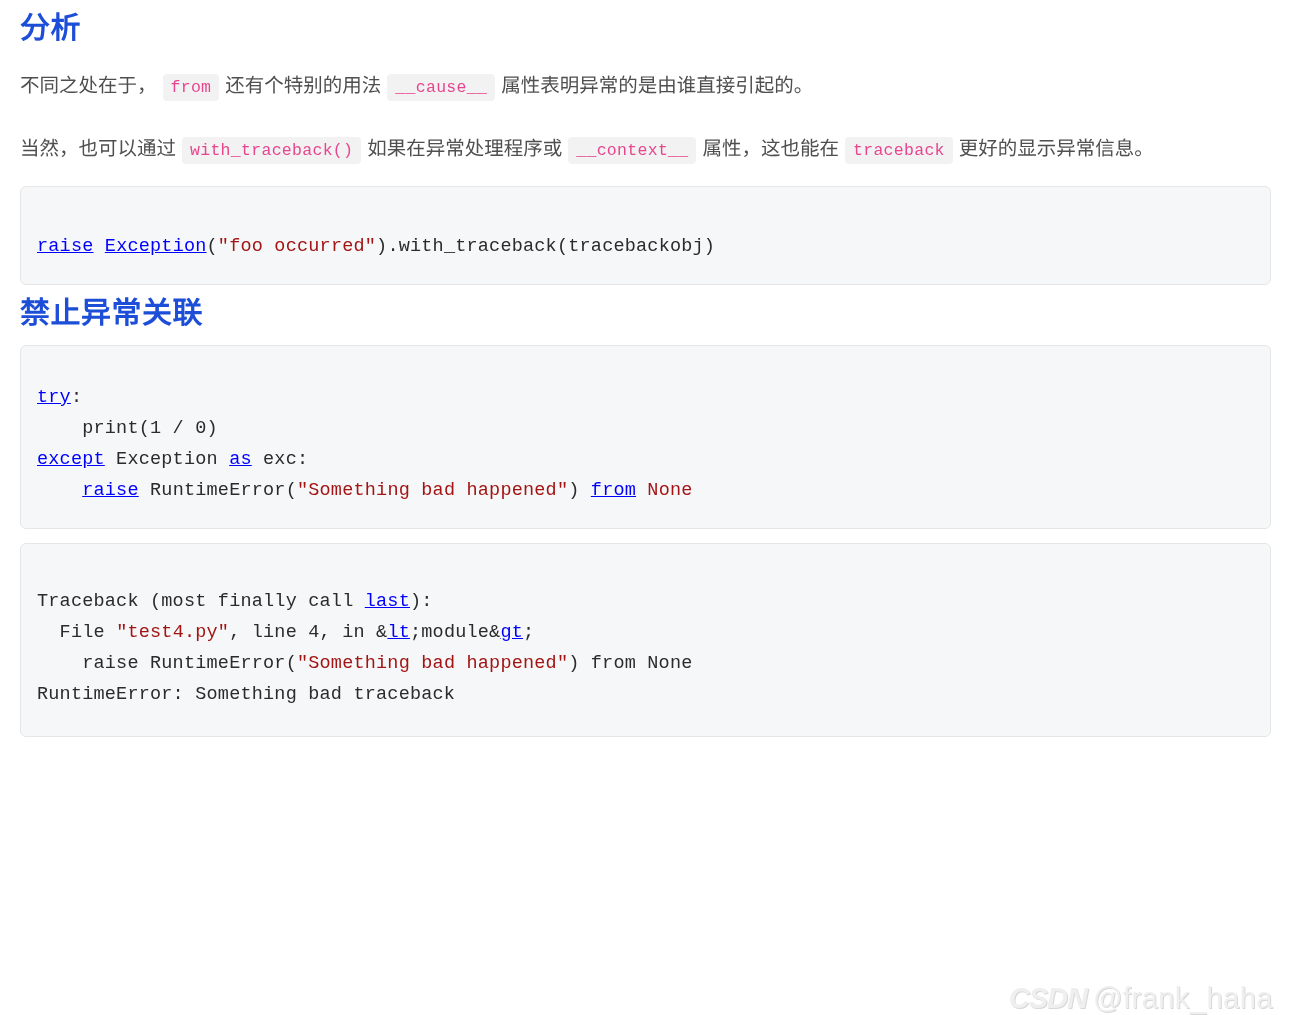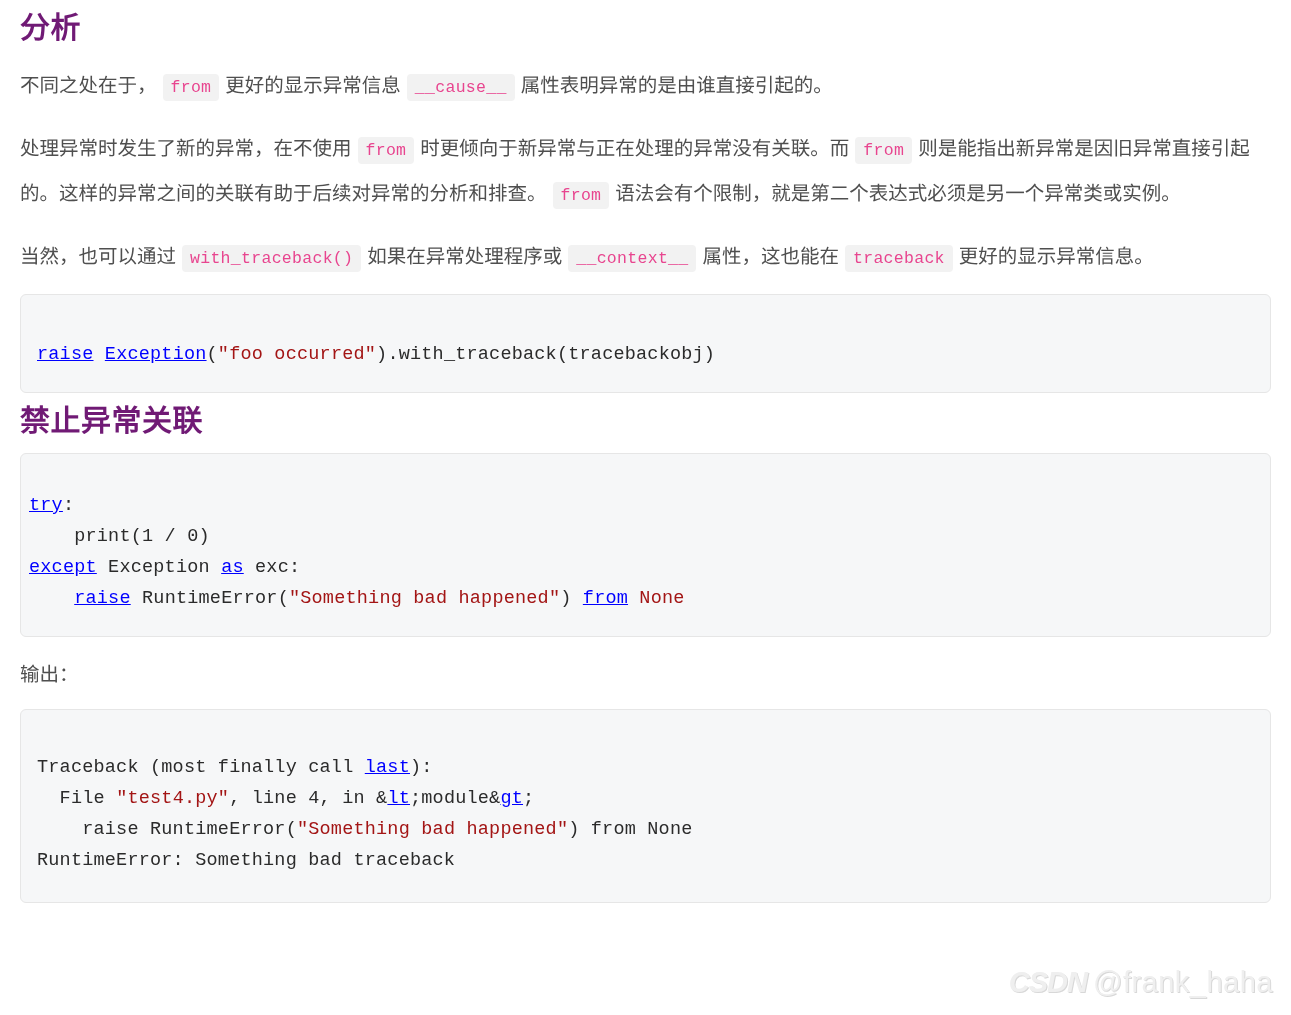--- a/index.html
+++ b/index.html
@@ -20,21 +20,21 @@
     position: relative;
     width: 1291px;
     box-sizing: border-box;
     padding: 0 20px 0 20px;
   }
 
   h2.heading {
     font-size: 30px;
     line-height: 1.2;
     font-weight: bold;
-    color: #701a75;
+    color: #1d4ed8;
     margin: 10px 0 0 0;
     letter-spacing: 0.5px;
   }
   h2.heading.second {
   }
 
   p.para {
     font-size: 19.5px;
     line-height: 42px;
     color: #4f4f4f;
@@ -63,32 +63,32 @@
     padding: 22px 16px 18px 16px;
     font-family: "Liberation Mono", "DejaVu Sans Mono", monospace;
     font-size: 18.5px;
     line-height: 31px;
     color: #2b2b2b;
     white-space: pre;
     overflow: hidden;
     letter-spacing: 0.2px;
   }
   .codeblock.block1 { padding-top: 44px; padding-bottom: 22px; }
-  .codeblock.block2 { padding-top: 36px; padding-bottom: 22px; padding-left: 8px; }
+  .codeblock.block2 { padding-top: 36px; padding-bottom: 22px; }
   .codeblock.block3 { padding-top: 42px; padding-bottom: 26px; }
 
   .kw  { color: #0000ff; text-decoration: underline; }
   .str { color: #a31515; }
   .lit { color: #a31515; }
   .pln { color: #2b2b2b; }
 
   .watermark {
     position: absolute;
     right: 18px;
-    bottom: 16px;
+    bottom: 0;
     font-family: "Liberation Sans", sans-serif;
     font-size: 29px;
     color: #efefef;
     letter-spacing: 0.5px;
     text-shadow: 1px 1px 0 #d8d8d8;
     user-select: none;
     pointer-events: none;
     white-space: nowrap;
     margin-left: 48px;
   }
@@ -100,43 +100,39 @@
   }
 </style>
 </head>
 <body>
 
 <div class="page">
 
   <h2 class="heading">分析</h2>
 
   <p class="para">
-    <span>不同之处在于，</span><code class="inline">from</code><span>更好的显示异常信息</span><code class="inline">__cause__</code><span>属性表明异常的是由谁直接引起的。</span>
+    <span>不同之处在于，</span><code class="inline">from</code><span>还有个特别的用法</span><code class="inline">__cause__</code><span>属性表明异常的是由谁直接引起的。</span>
   </p>
 
-  <p class="para">
-    <span>处理异常时发生了新的异常，在不使用</span><code class="inline">from</code><span>时更倾向于新异常与正在处理的异常没有关联。而</span><code class="inline">from</code><span>则是能指出新异常是因旧异常直接引起的。这样的异常之间的关联有助于后续对异常的分析和排查。</span><code class="inline">from</code><span>语法会有个限制，就是第二个表达式必须是另一个异常类或实例。</span>
-  </p>
 
 
   <p class="para">
     <span>当然，也可以通过</span><code class="inline">with_traceback()</code><span>如果在异常处理程序或</span><code class="inline">__context__</code><span>属性，这也能在</span><code class="inline">traceback</code><span>更好的显示异常信息。</span>
   </p>
 
   <pre class="codeblock block1"><span class="kw">raise</span><span class="pln"> </span><span class="kw">Exception</span><span class="pln">(</span><span class="str">"foo occurred"</span><span class="pln">).with_traceback(tracebackobj)</span></pre>
 
   <h2 class="heading second">禁止异常关联</h2>
 
 
   <pre class="codeblock block2"><span><span class="kw">try</span><span class="pln">:</span></span>
 <span><span class="pln">    print(1 / 0)</span></span>
 <span><span class="kw">except</span><span class="pln"> Exception </span><span class="kw">as</span><span class="pln"> exc:</span></span>
 <span><span class="pln">    </span><span class="kw">raise</span><span class="pln"> RuntimeError(</span><span class="str">"Something bad happened"</span><span class="pln">) </span><span class="kw">from</span><span class="pln"> </span><span class="lit">None</span></span></pre>
 
-  <p class="para tight">输出：</p>
 
   <pre class="codeblock block3"><span><span class="pln">Traceback (most finally call </span><span class="kw">last</span><span class="pln">):</span></span>
 <span><span class="pln">  File </span><span class="str">"test4.py"</span><span class="pln">, line 4, in &amp;</span><span class="kw">lt</span><span class="pln">;module&amp;</span><span class="kw">gt</span><span class="pln">;</span></span>
 <span><span class="pln">    raise RuntimeError(</span><span class="str">"Something bad happened"</span><span class="pln">) from None</span></span>
 <span><span class="pln">RuntimeError: Something bad traceback</span></span></pre>
 
 </div>
 
 <div class="watermark">
   <span class="brand">CSDN</span><span>@frank_haha</span>

